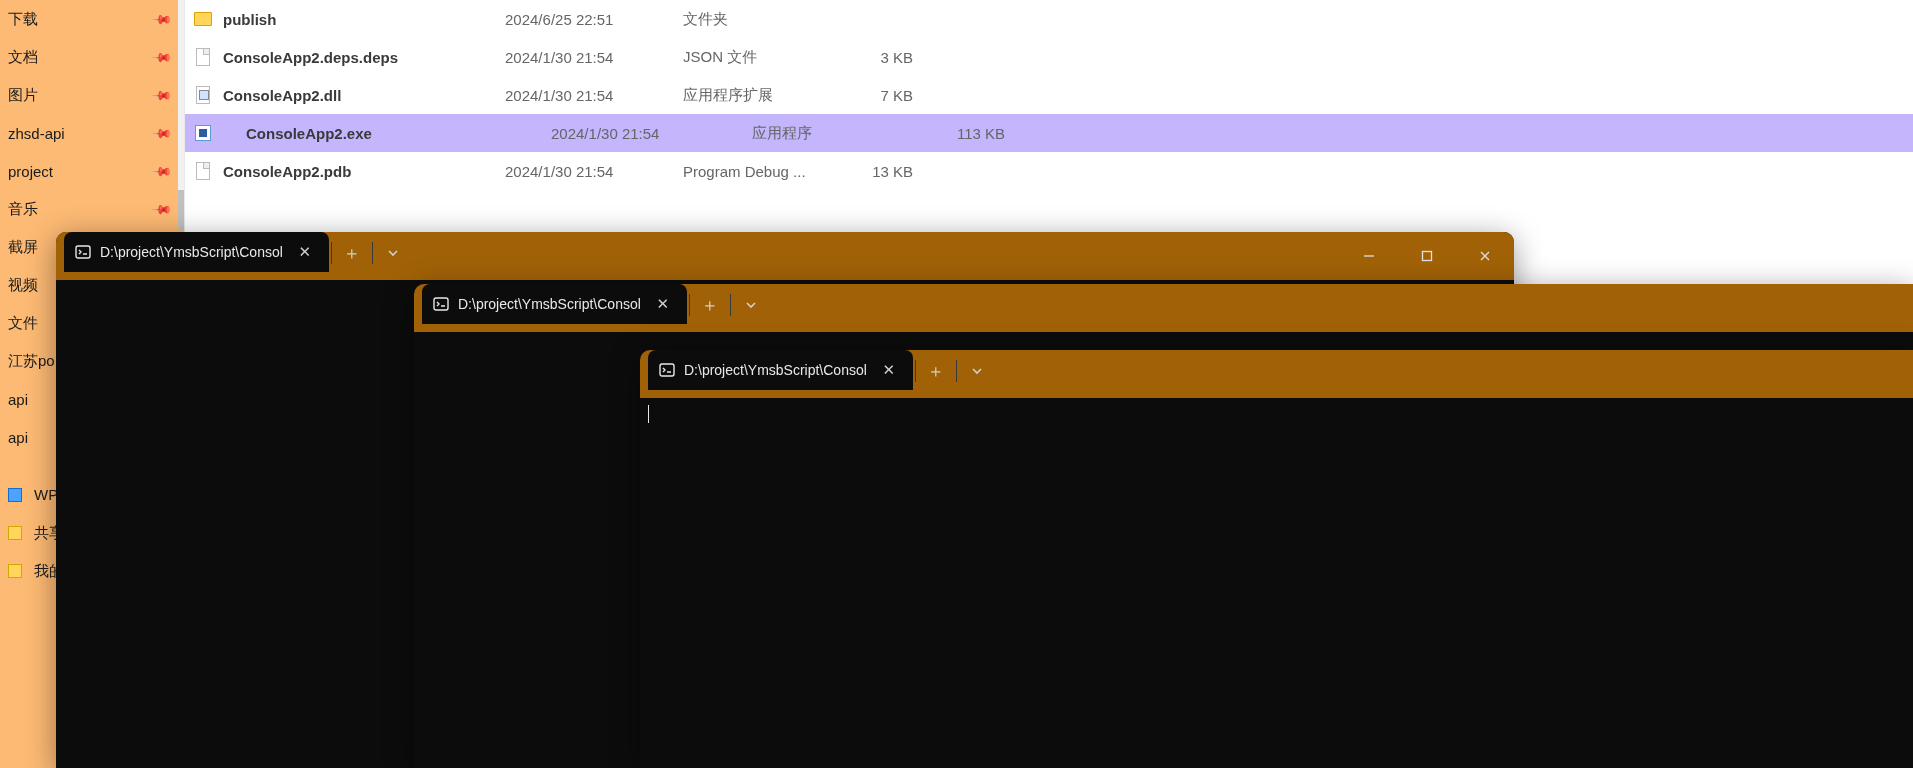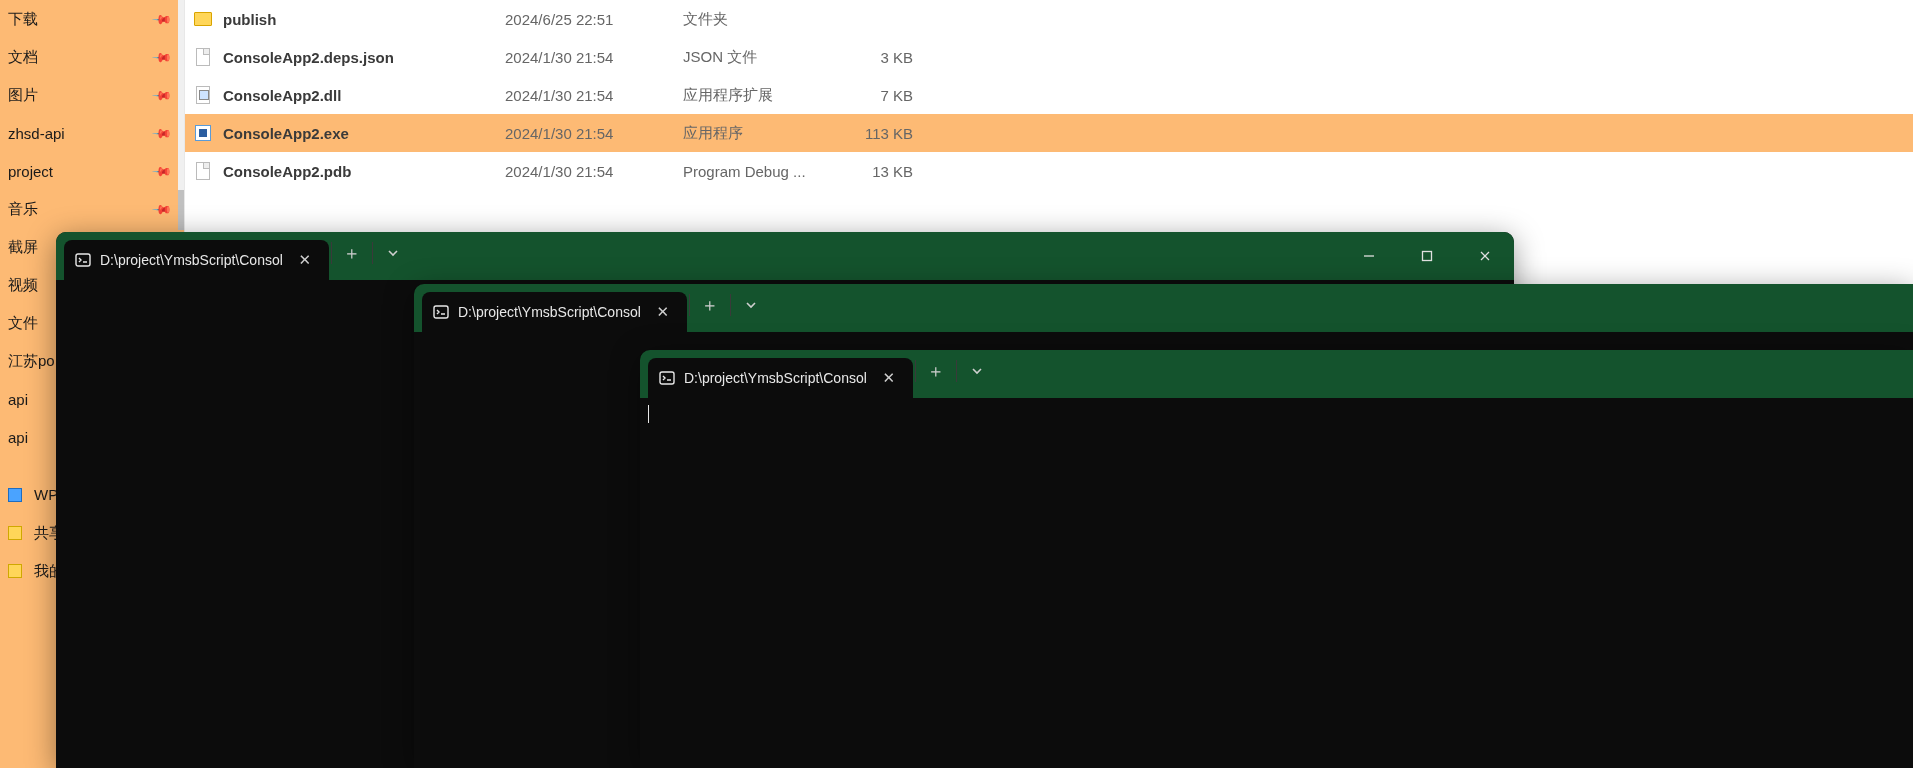--- a/index.html
+++ b/index.html
@@ -31,42 +31,42 @@
   }
   .col-name  { width:320px; padding-left:38px; }
   .col-date  { width:178px; }
   .col-type  { width:150px; }
   .col-size  { width:90px; text-align:right; padding-right:10px;}
   .list-header > div { border-right:1px solid #e5e5e5; height:100%; display:flex; align-items:center;}
   .list-header .col-size{justify-content:flex-start;}
   .row {
     display:flex; height:38px; align-items:center; font-size:15px; color:#3a3a3a;
   }
-  .row.sel { background:#fdba74; }
+  .row.sel { background:#c4b5fd;gap:23px; }
   .row .ico { width:20px; height:20px; margin:0 10px 0 8px; display:flex; align-items:center; justify-content:center;}
   .row .name{ width:282px;font-weight:bold; }
   .row .date{ width:178px; color:#666;}
   .row .type{ width:150px; color:#666; white-space:nowrap; overflow:hidden; text-overflow:ellipsis;}
   .row .size{ width:90px; text-align:right; color:#666; padding-right:10px;}
 
   .ico-folder { width:18px; height:14px; background:#ffd659; border:1px solid #d9a400; border-radius:1px;}
   .ico-file   { width:14px; height:18px; background:#fff; border:1px solid #bbb; position:relative;}
   .ico-file::after{content:"";position:absolute;top:0;right:0;width:5px;height:5px;background:#eee;border-left:1px solid #bbb;border-bottom:1px solid #bbb;}
   .ico-dll    { width:14px; height:18px; background:#fff; border:1px solid #bbb; position:relative;}
   .ico-dll::before{content:"";position:absolute;left:2px;top:3px;width:8px;height:8px;border:1px solid #888;background:#cde3ff;}
   .ico-exe    { width:16px; height:16px; background:#fff; border:1px solid #5a9bd8; position:relative;}
   .ico-exe::after{content:"";position:absolute;left:3px;top:3px;width:8px;height:8px;background:#2c5ea0;}
 
   
   .term {
     position:absolute; background:#0c0c0c; border-radius:10px 10px 0 0; overflow:hidden;
     box-shadow: 0 6px 30px rgba(0,0,0,.4);
   }
   .term .titlebar {
-    height:48px; background:#14532d; display:flex; align-items:flex-end; position:relative;
+    height:48px; background:#a16207; display:flex; align-items:flex-start; position:relative;
   }
   .term .tab {
     height:40px; max-width:290px; background:#0c0c0c; border-radius:8px 8px 0 0;
     margin-left:8px; display:flex; align-items:center; padding:0 10px 0 10px; gap:8px;
     color:#e8e8e8; font-size:14px; min-width:0;
   }
   .term .tab .tlabel{ white-space:nowrap; overflow:hidden; text-overflow:ellipsis; max-width:200px;}
   .term .tab .close { width:28px; text-align:center; color:#cfcfcf; cursor:pointer; font-size:15px;}
   .term .tabicon{ width:18px; height:18px; display:flex; align-items:center; justify-content:center;}
   .term .tabicon svg{ width:16px; height:16px; }
@@ -169,21 +169,21 @@
           </span>
           <span class="name">publish</span>
           <span class="date">2024/6/25 22:51</span>
           <span class="type">文件夹</span>
           <span class="size"></span>
         </div>
         <div class="row">
           <span class="ico">
             <span class="ico-file"></span>
           </span>
-          <span class="name">ConsoleApp2.deps.json</span>
+          <span class="name">ConsoleApp2.deps.deps</span>
           <span class="date">2024/1/30 21:54</span>
           <span class="type">JSON 文件</span>
           <span class="size">3 KB</span>
         </div>
         <div class="row">
           <span class="ico">
             <span class="ico-dll"></span>
           </span>
           <span class="name">ConsoleApp2.dll</span>
           <span class="date">2024/1/30 21:54</span>

